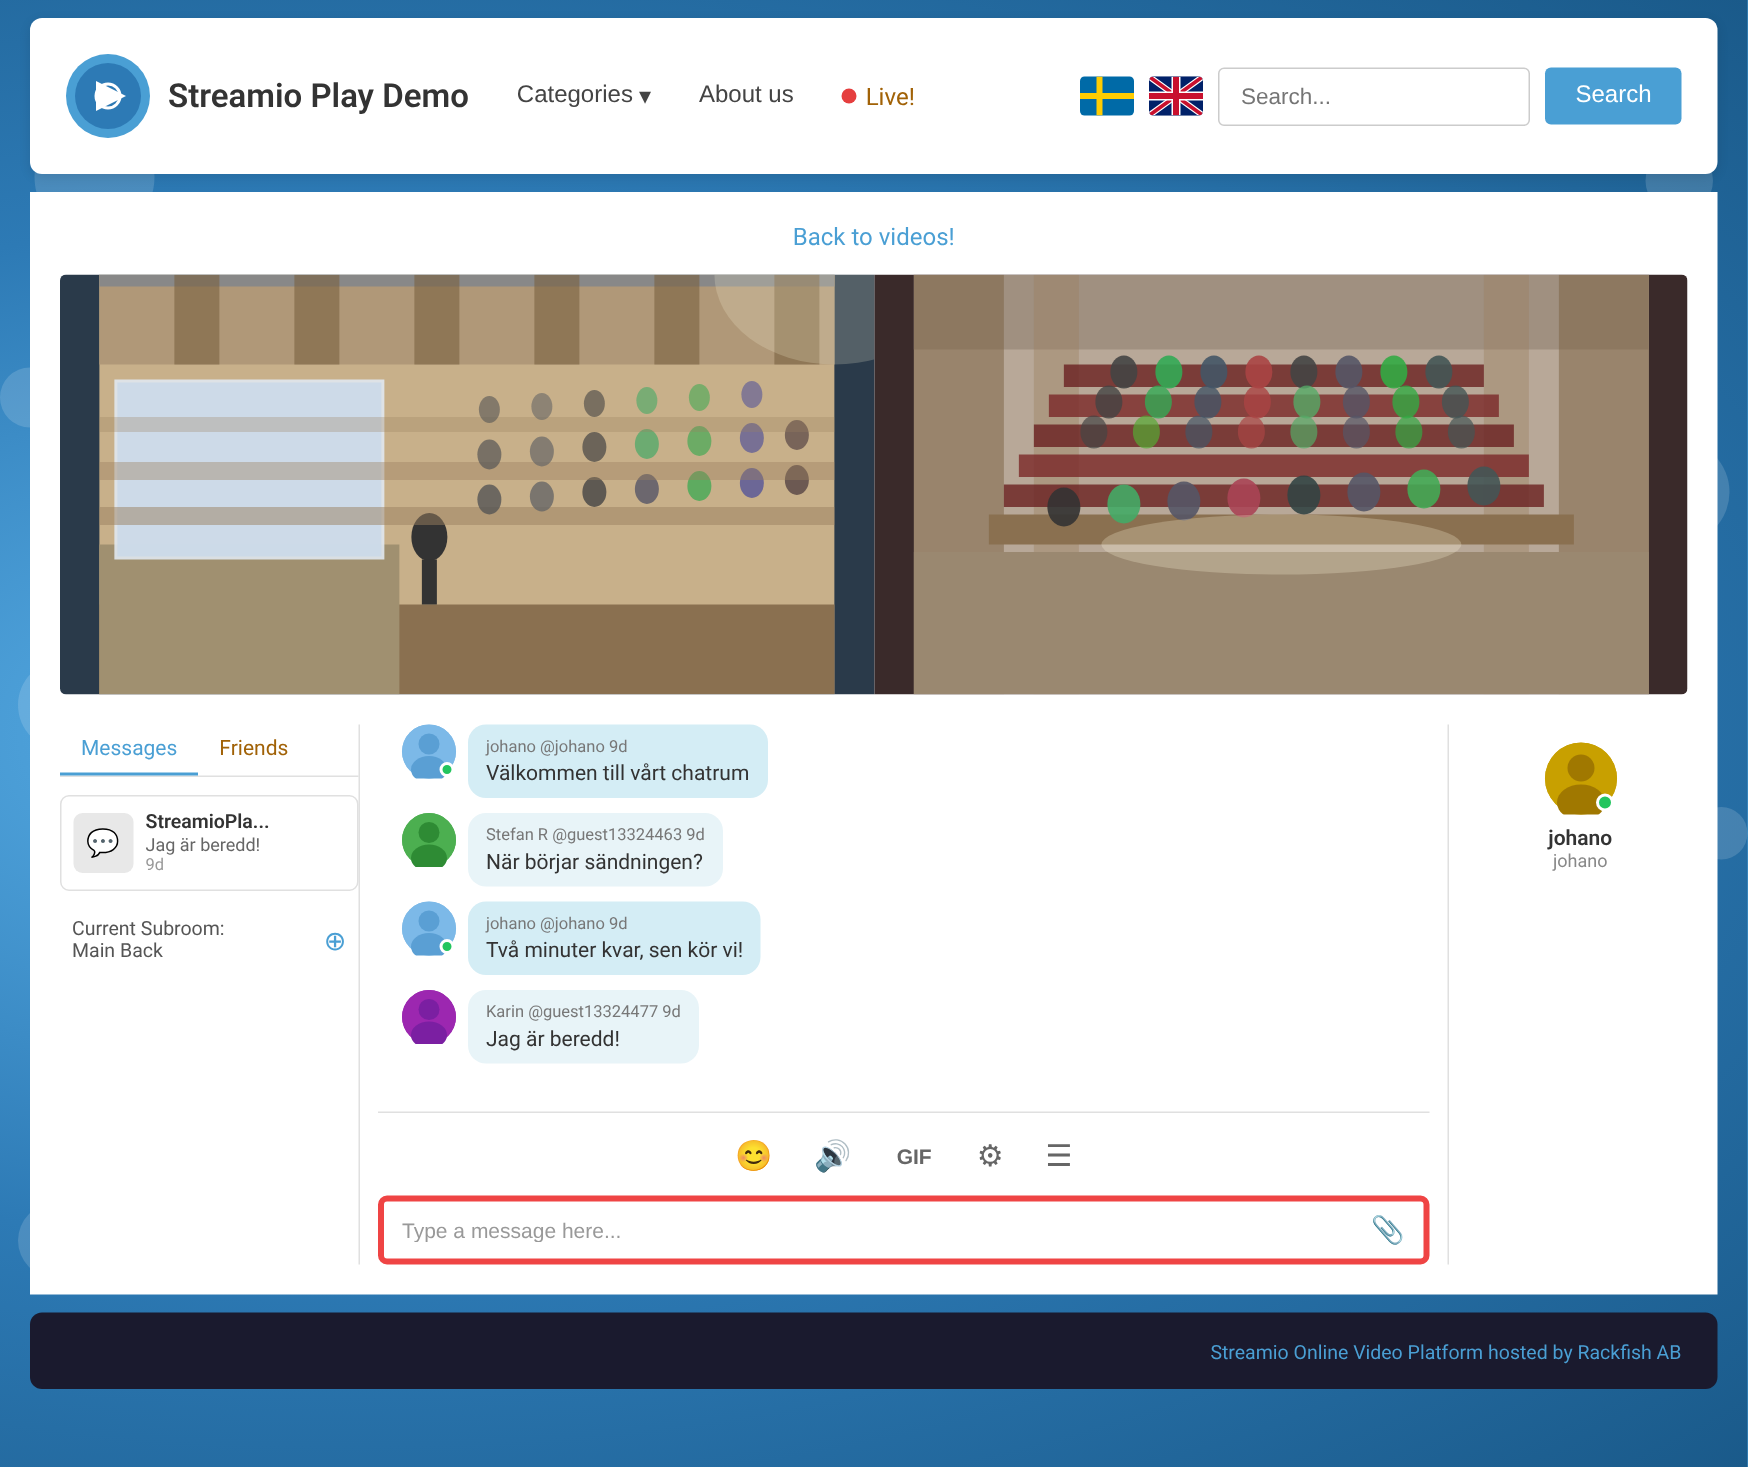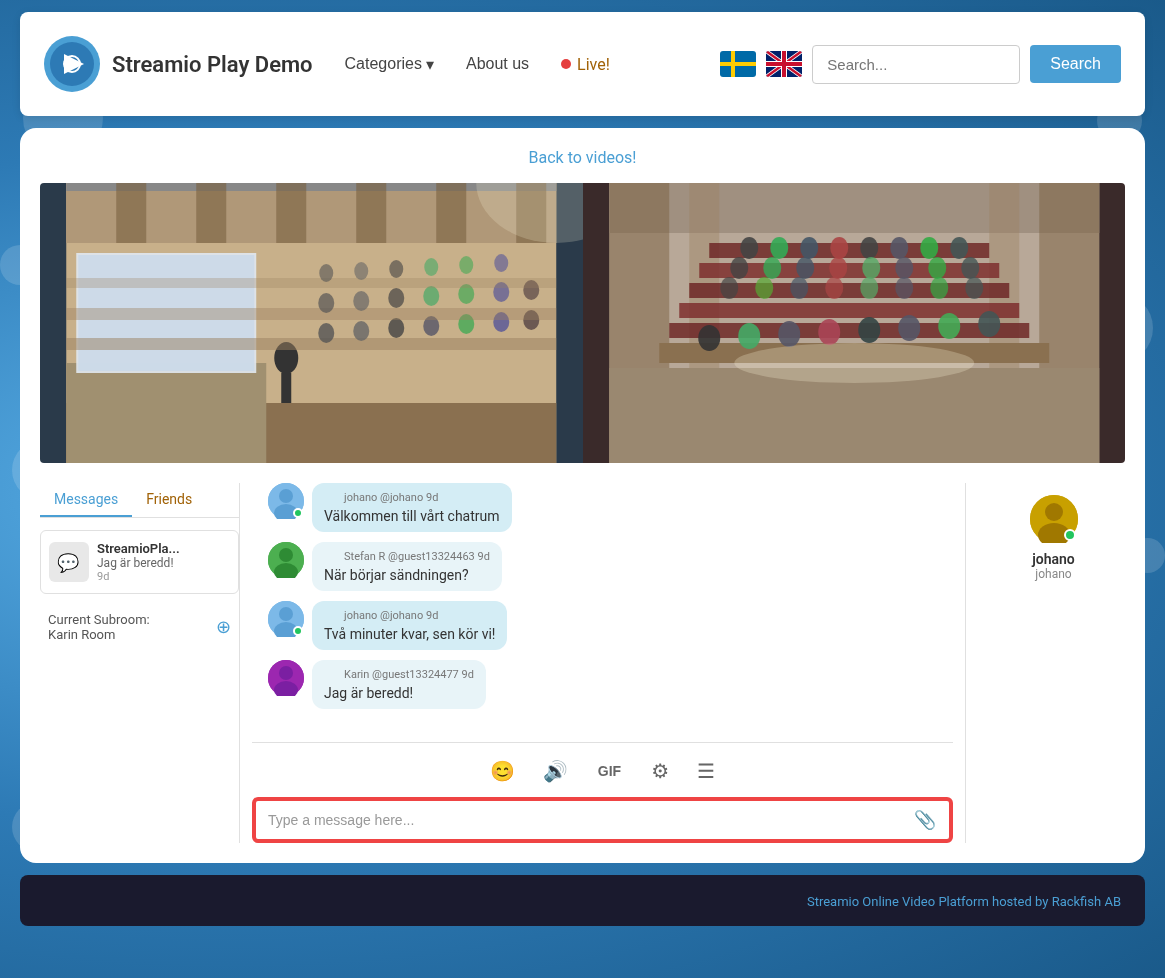--- a/index.html
+++ b/index.html
@@ -117,21 +117,21 @@
       padding: 10px 20px;
       border-radius: 4px;
       font-size: 16px;
       cursor: pointer;
     }
 
     
     .main-content {
       background: white;
       margin: 0 20px 12px;
-      border-radius: 16px;
+      border-radius: 0;
       padding: 20px;
     }
 
     .back-link {
       text-align: center;
       margin-bottom: 16px;
     }
 
     .back-link a {
       color: #4a9fd4;
@@ -292,21 +292,20 @@
     }
 
     .chat-bubble.highlight {
       background: #d4edf5;
     }
 
     .chat-meta {
       font-size: 11px;
       color: #777;
       margin-bottom: 4px;
-      margin-left: 20px;
     }
 
     .chat-text {
       font-size: 14px;
       color: #333;
     }
 
     
     .chat-input-area {
       border-top: 1px solid #e0e0e0;
@@ -675,21 +674,21 @@
         <div class="room-info">
           <div class="room-name">StreamioPla...</div>
           <div class="room-preview">Jag är beredd!</div>
           <div class="room-time">9d</div>
         </div>
       </div>
 
       <div class="subroom-section">
         <div>
           <span>Current Subroom:</span><br>
-          <span>Karin Room</span>
+          <span>Main Back</span>
         </div>
         <button class="subroom-btn">⊕</button>
       </div>
     </div>
 
     <div style="flex:1; display:flex; flex-direction:column;">
       <div class="chat-messages">
 
         <div class="chat-message">
           <div class="chat-avatar">

